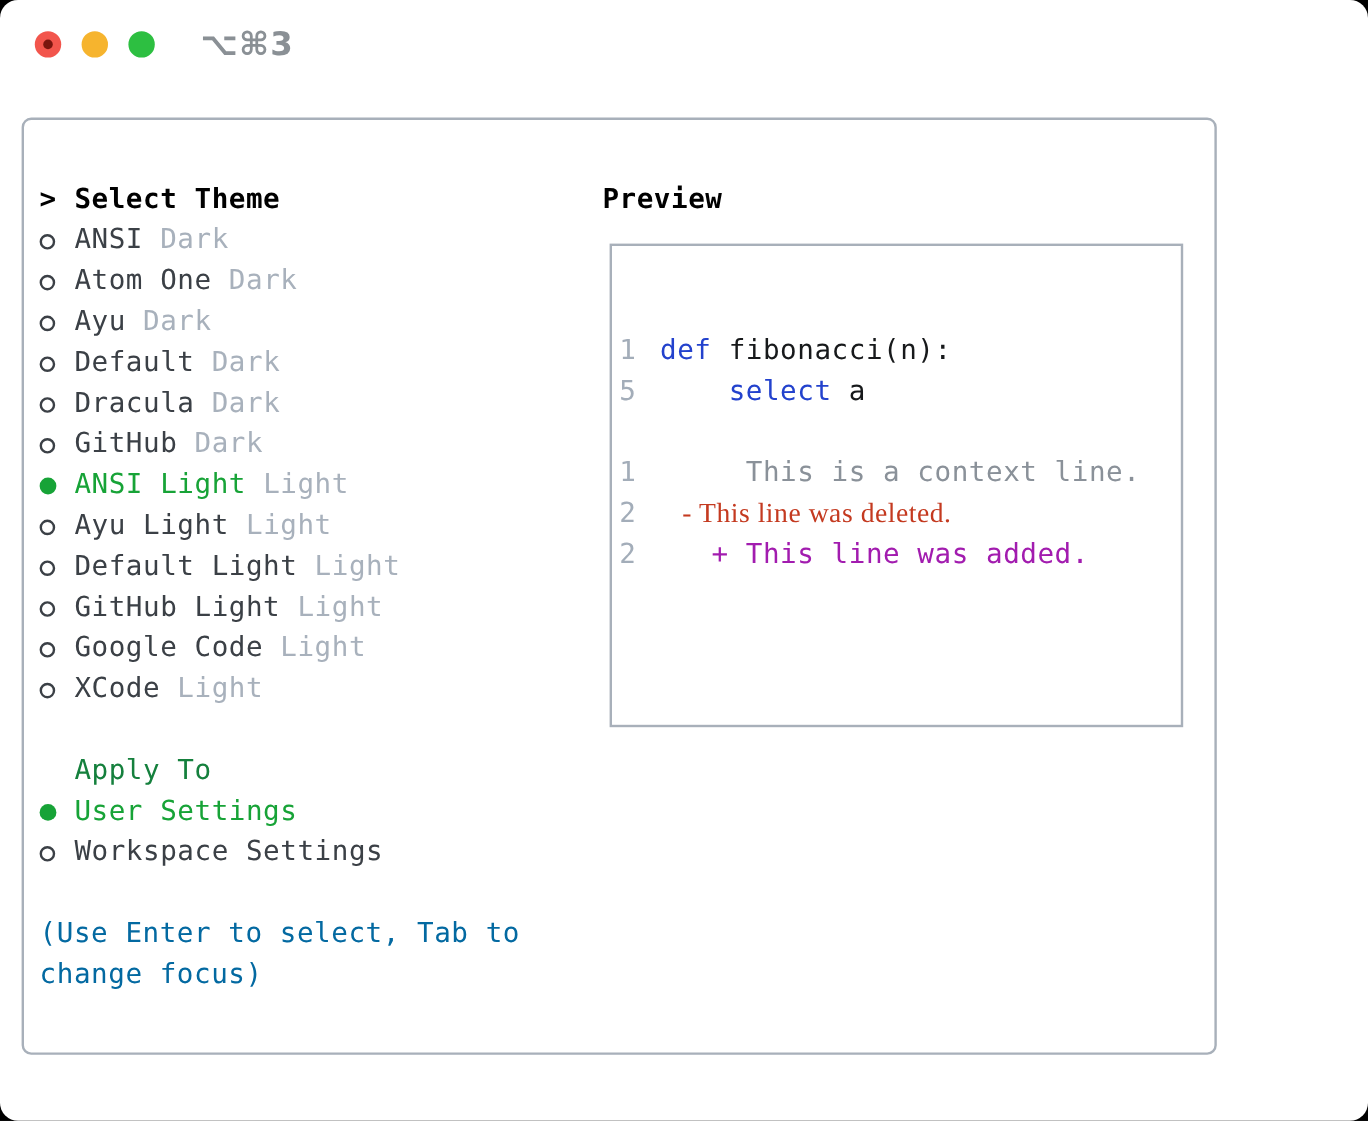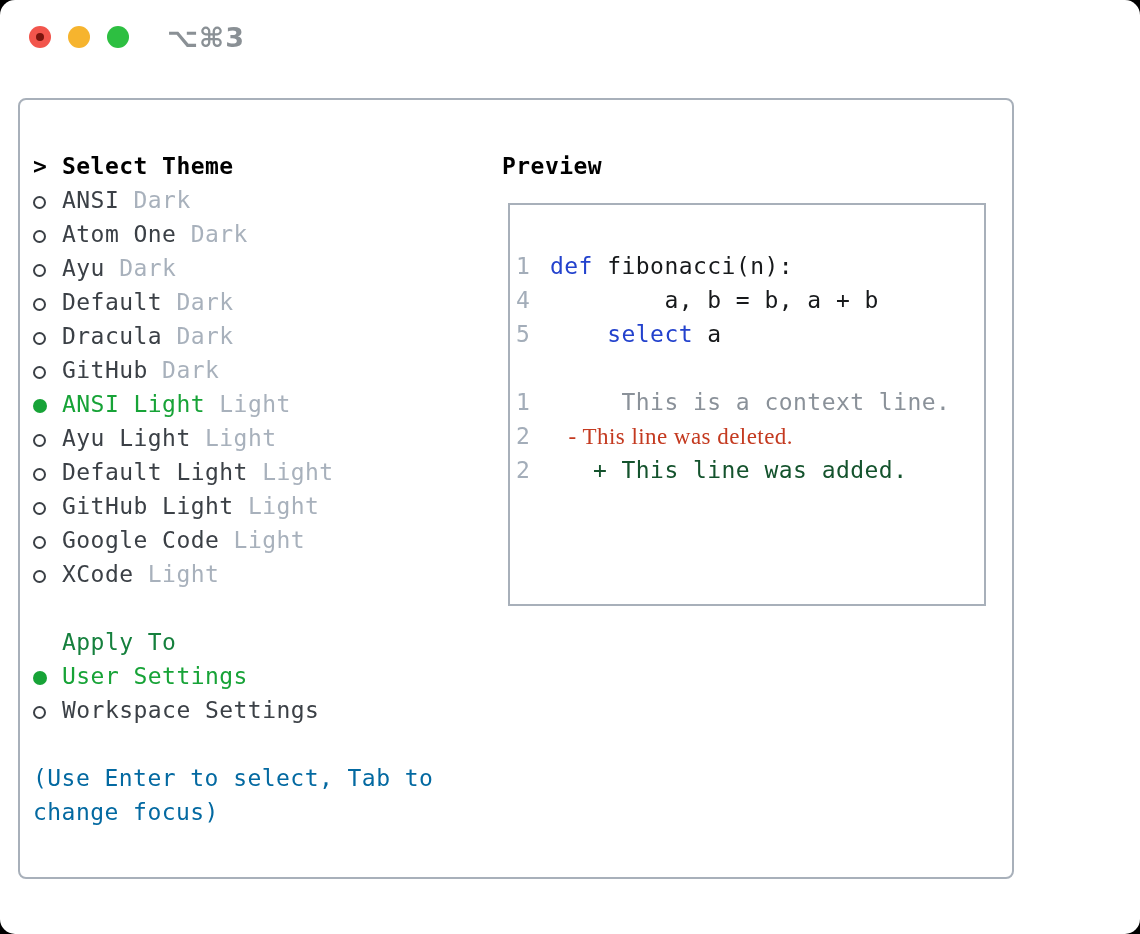--- a/index.html
+++ b/index.html
@@ -39,31 +39,31 @@
   .nm.hd{color:#000;font-weight:bold;}
   .nm.ah{color:#15803d;}
   .nm.sel{color:#17a337;}
   .tg{color:#a8b1bc;}
   .hint{white-space:pre-wrap;width:445px;color:#0369a1;margin-top:0;}
 
   
   .preview-title{position:absolute;left:482px;top:49px;font-weight:bold;color:#000;}
   .preview-box{
     position:absolute;left:488px;top:103px;width:478px;height:403px;
-    border:2px solid #a8b0ba;background:#fff;padding:44px 0 0 6px;overflow:hidden;
+    border:2px solid #a8b0ba;background:#fff;padding:70px 0 0 6px;overflow:hidden;
   }
   .cl{height:34px;line-height:34px;white-space:pre;font-size:23px;letter-spacing:0.45px;}
   .ln{display:inline-block;width:14px;margin-right:20px;color:#a3adb9;}
   .fg{color:#17191b;}
   .kw{color:#2342cd;}
   .fn{color:#12b5c7;}
   .lit{color:#0db822;}
   .ctx{color:#8a9199;}
   .del{color:#c43a20;font-family:Liberation Serif, serif;}
-  .add{color:#14532d;}
+  .add{color:#a21caf;}
 </style>
 </head>
 <body>
 
 <div class="window">
 
   <div class="traffic">
     <span class="light red">
         <span class="dot"></span>
       </span>
@@ -73,21 +73,20 @@
   <div class="win-title">⌥⌘3</div>
 
   <div class="panel content">
 
     <div class="left" id="left-column"><div class="row"><span class="mk cur">&gt; </span><span class="nm hd">Select Theme</span></div><div class="row"><span class="mk"><span class="circle"></span></span><span class="nm">ANSI</span><span class="tg"> Dark</span></div><div class="row"><span class="mk"><span class="circle"></span></span><span class="nm">Atom One</span><span class="tg"> Dark</span></div><div class="row"><span class="mk"><span class="circle"></span></span><span class="nm">Ayu</span><span class="tg"> Dark</span></div><div class="row"><span class="mk"><span class="circle"></span></span><span class="nm">Default</span><span class="tg"> Dark</span></div><div class="row"><span class="mk"><span class="circle"></span></span><span class="nm">Dracula</span><span class="tg"> Dark</span></div><div class="row"><span class="mk"><span class="circle"></span></span><span class="nm">GitHub</span><span class="tg"> Dark</span></div><div class="row"><span class="mk"><span class="circle on"></span></span><span class="nm sel">ANSI Light</span><span class="tg"> Light</span></div><div class="row"><span class="mk"><span class="circle"></span></span><span class="nm">Ayu Light</span><span class="tg"> Light</span></div><div class="row"><span class="mk"><span class="circle"></span></span><span class="nm">Default Light</span><span class="tg"> Light</span></div><div class="row"><span class="mk"><span class="circle"></span></span><span class="nm">GitHub Light</span><span class="tg"> Light</span></div><div class="row"><span class="mk"><span class="circle"></span></span><span class="nm">Google Code</span><span class="tg"> Light</span></div><div class="row"><span class="mk"><span class="circle"></span></span><span class="nm">XCode</span><span class="tg"> Light</span></div><div class="row blank"></div><div class="row"><span class="mk"></span><span class="nm ah">Apply To</span></div><div class="row"><span class="mk"><span class="circle on"></span></span><span class="nm sel">User Settings</span></div><div class="row"><span class="mk"><span class="circle"></span></span><span class="nm">Workspace Settings</span></div><div class="row blank"></div><div class="hint">(Use Enter to select, Tab to change focus)</div></div>
 
     <div class="preview-title">Preview</div>
 
     <div class="preview-box" id="preview-box">
         <div class="cl"><span class="ln">1</span><span class="kw">def</span><span class="fg"> fibonacci(n):</span></div>
-        <div class="cl"><span class="ln">4</span><span class="fg">        a, b = b, a + b</span></div>
         <div class="cl"><span class="ln">5</span><span class="fg">    </span><span class="kw">select</span><span class="fg"> a</span></div>
         <div class="cl"><span class="ln"></span></div>
         <div class="cl"><span class="ln">1</span><span class="ctx">     This is a context line.</span></div>
         <div class="cl"><span class="ln">2</span><span class="del">   - This line was deleted.</span></div>
         <div class="cl"><span class="ln">2</span><span class="add">   + This line was added.</span></div>
       </div>
 
   </div>
 </div>
 

